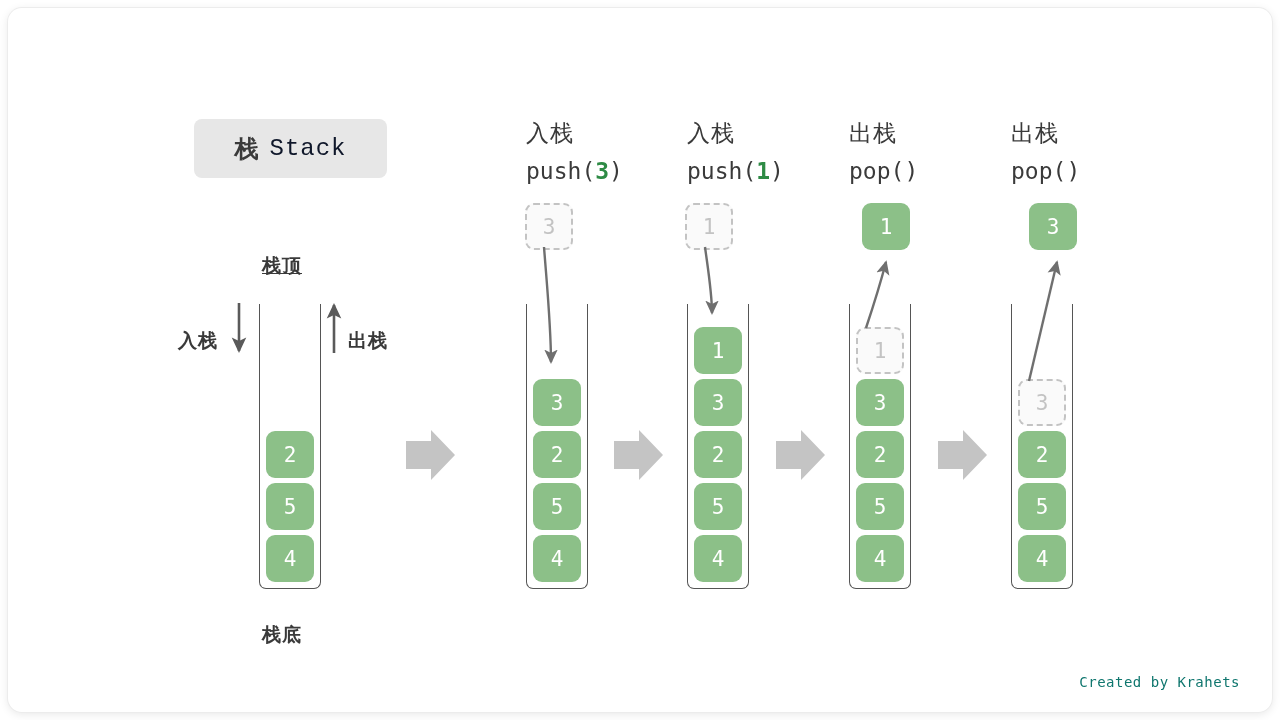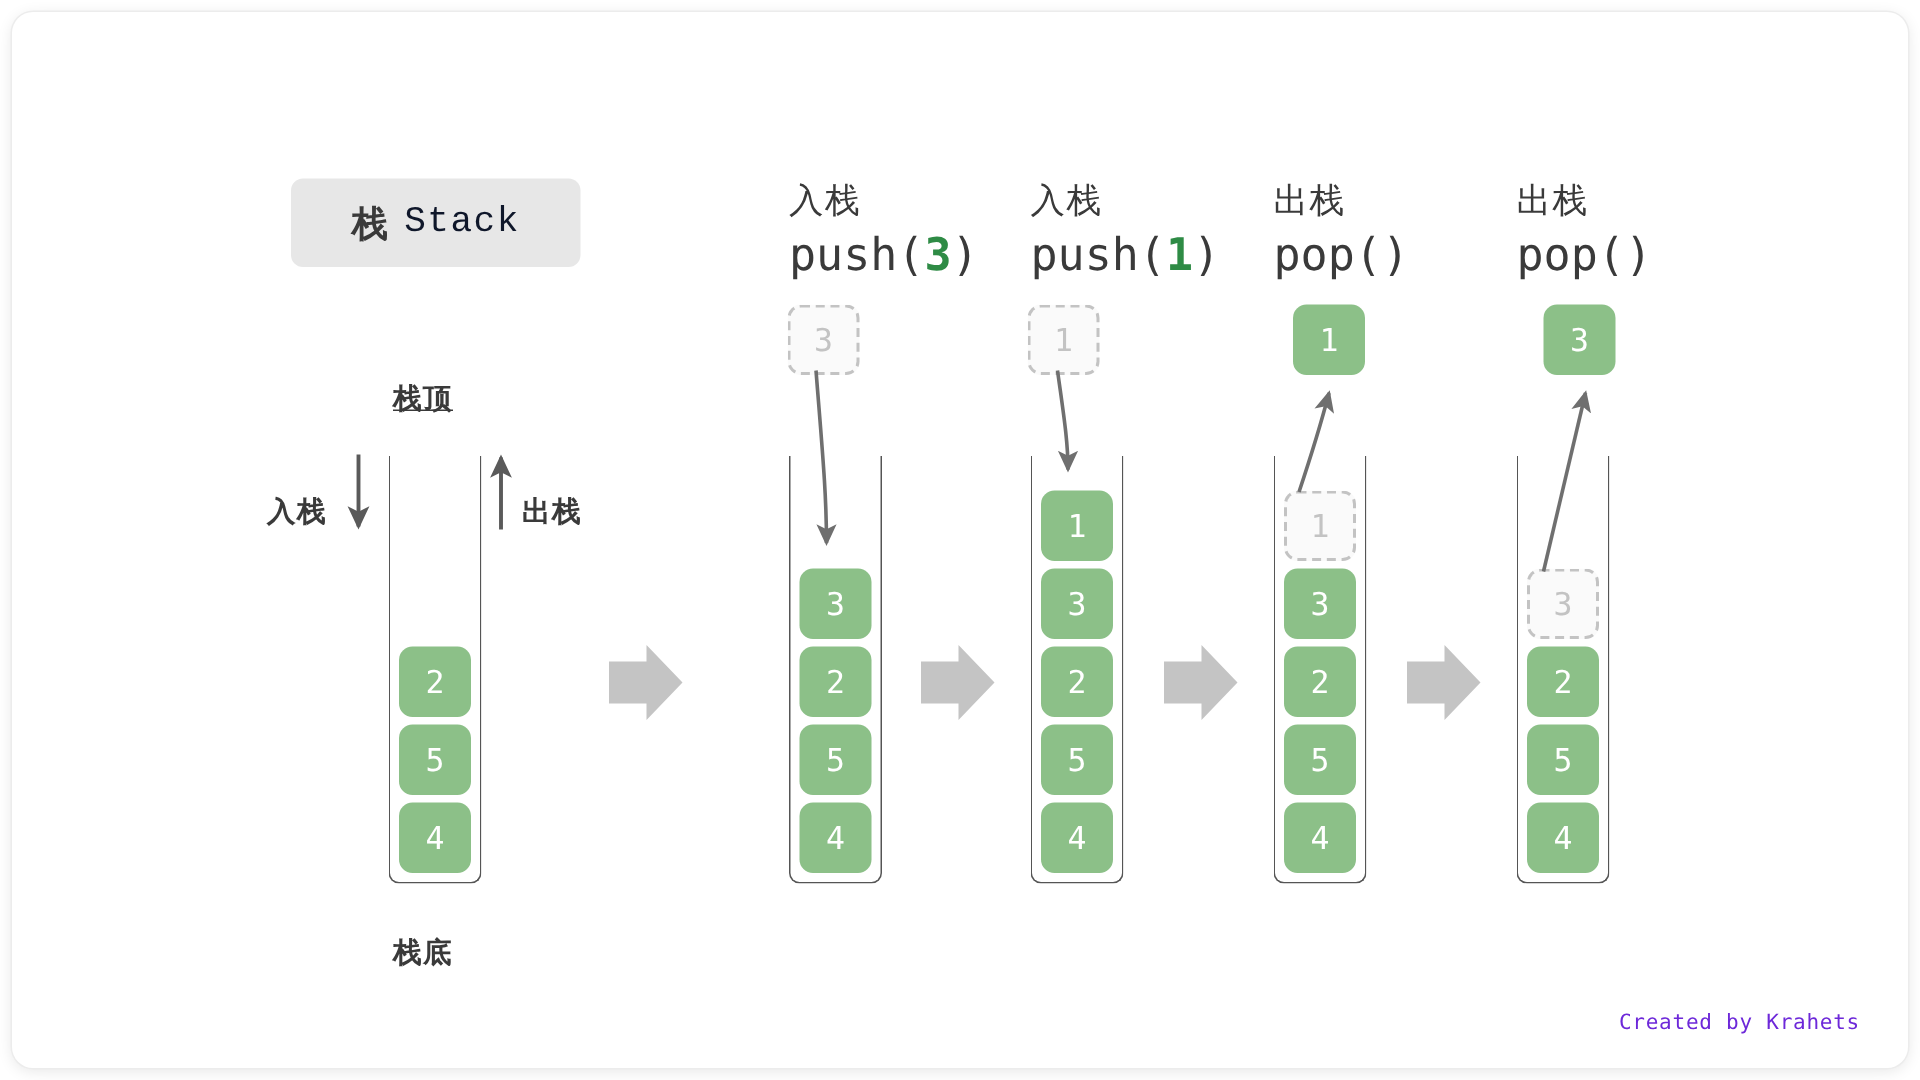--- a/index.html
+++ b/index.html
@@ -64,21 +64,21 @@
   }
   .col-head .cn {
     display: block;
     font-size: 23px;
     color: #3a3a3a;
     letter-spacing: 1px;
   }
   .col-head .code {
     display: block;
     font-family: "DejaVu Sans Mono", "Liberation Mono", monospace;
-    font-size: 30px;
+    font-size: 23px;
     color: #3a3a3a;
   }
   .col-head .code .num {
     color: #2e8b45;
     font-weight: bold;
   }
 
   
   .stack-frame {
     width: 62px;
@@ -130,21 +130,21 @@
     letter-spacing: 1px;
     white-space: nowrap;
   }
 
   
   #watermark {
     right: 32px;
     bottom: 22px;
     font-family: "DejaVu Sans Mono", "Liberation Mono", monospace;
     font-size: 14px;
-    color: #6d28d9;
+    color: #0f766e;
     letter-spacing: 0.5px;
   }
 
   svg.overlay {
     position: absolute;
     left: 0;
     top: 0;
     width: 1264px;
     height: 704px;
     pointer-events: none;

